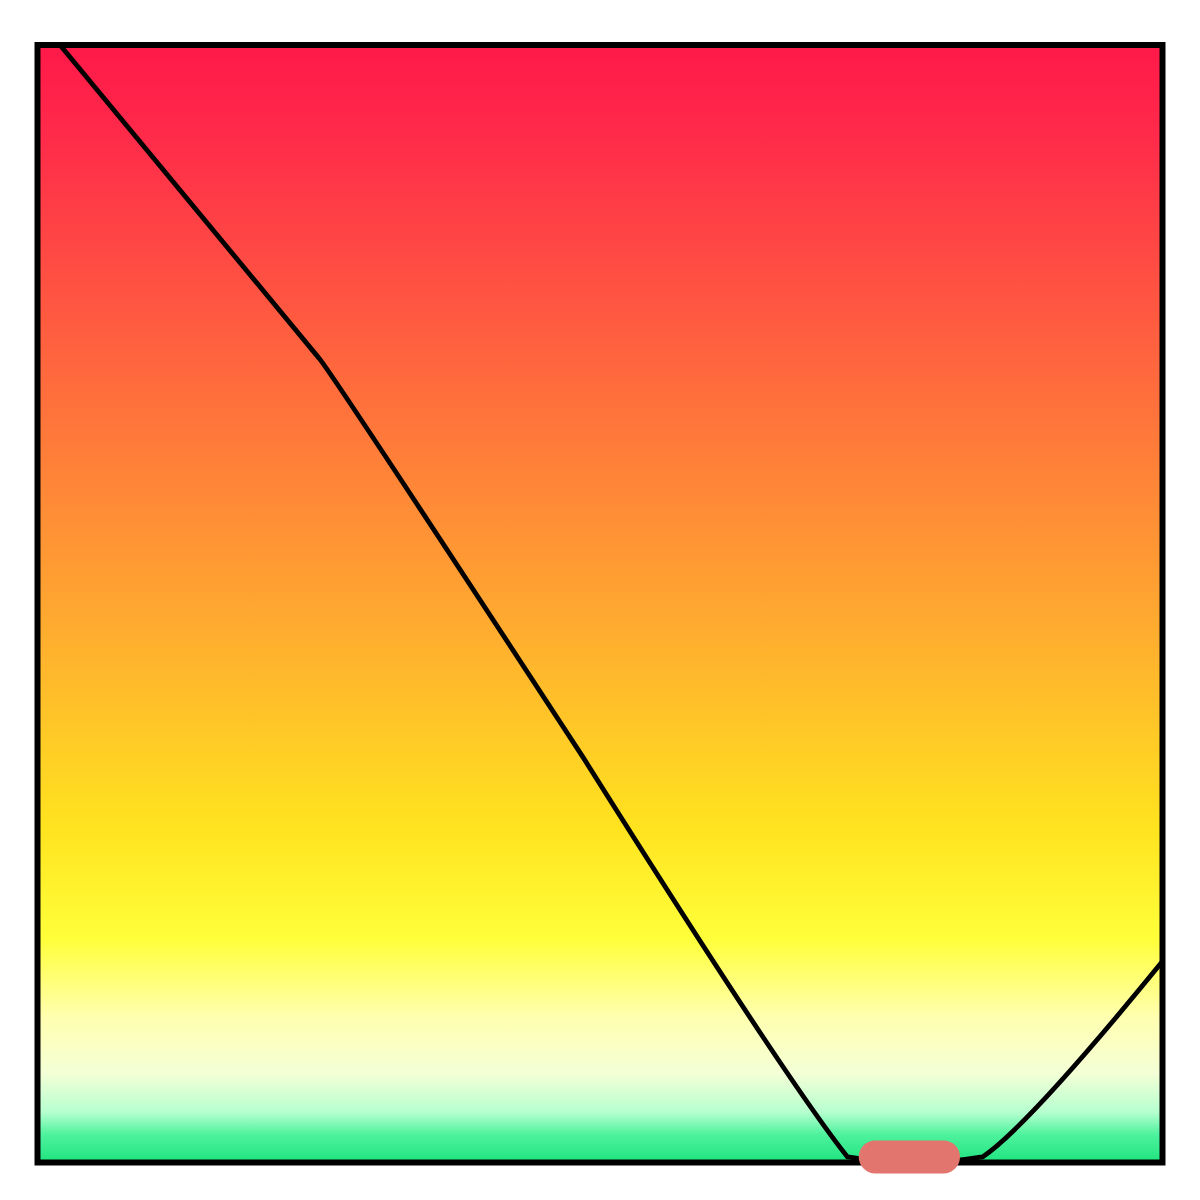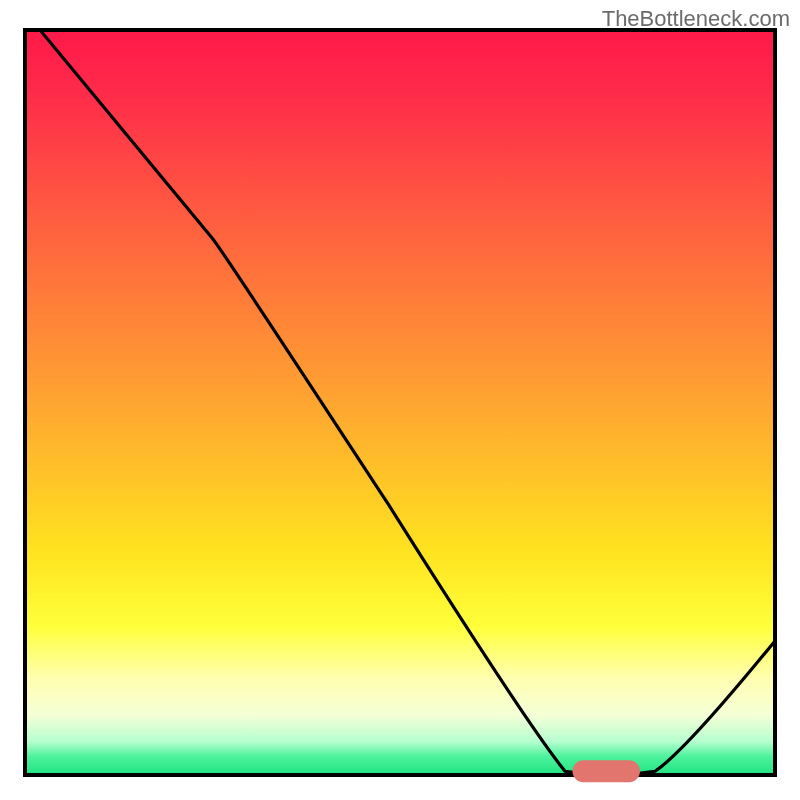--- a/index.html
+++ b/index.html
@@ -25,21 +25,20 @@
     z-index: 10;
   }
   svg {
     display: block;
   }
 </style>
 </head>
 <body>
 
 <div class="container">
-  <div class="attribution">TheBottleneck.com</div>
   <svg id="chart-svg" width="800" height="800">
       <defs>
         <linearGradient id="heat" x1="0" y1="0" x2="0" y2="1">
           <stop offset="0%" stop-color="#ff1949"></stop>
           <stop offset="8%" stop-color="#ff2a4a"></stop>
           <stop offset="50%" stop-color="#ffa531"></stop>
           <stop offset="70%" stop-color="#ffe31f"></stop>
           <stop offset="80%" stop-color="#ffff3a"></stop>
           <stop offset="87%" stop-color="#ffffb0"></stop>
           <stop offset="92%" stop-color="#f4ffd6"></stop>

